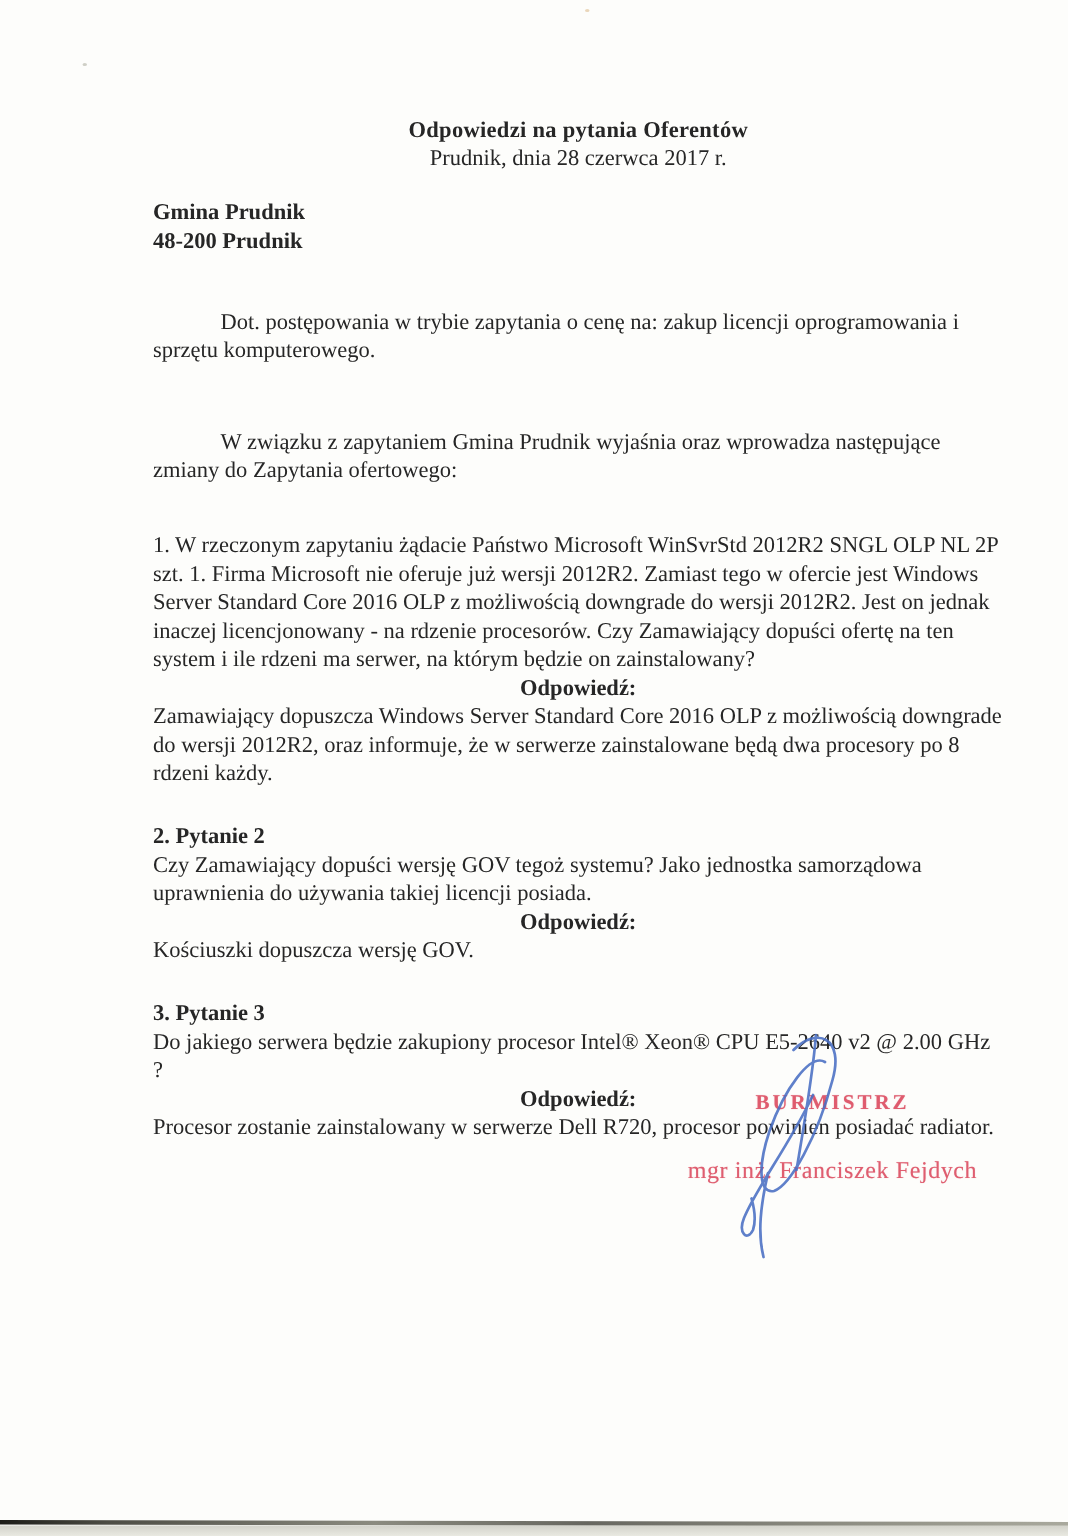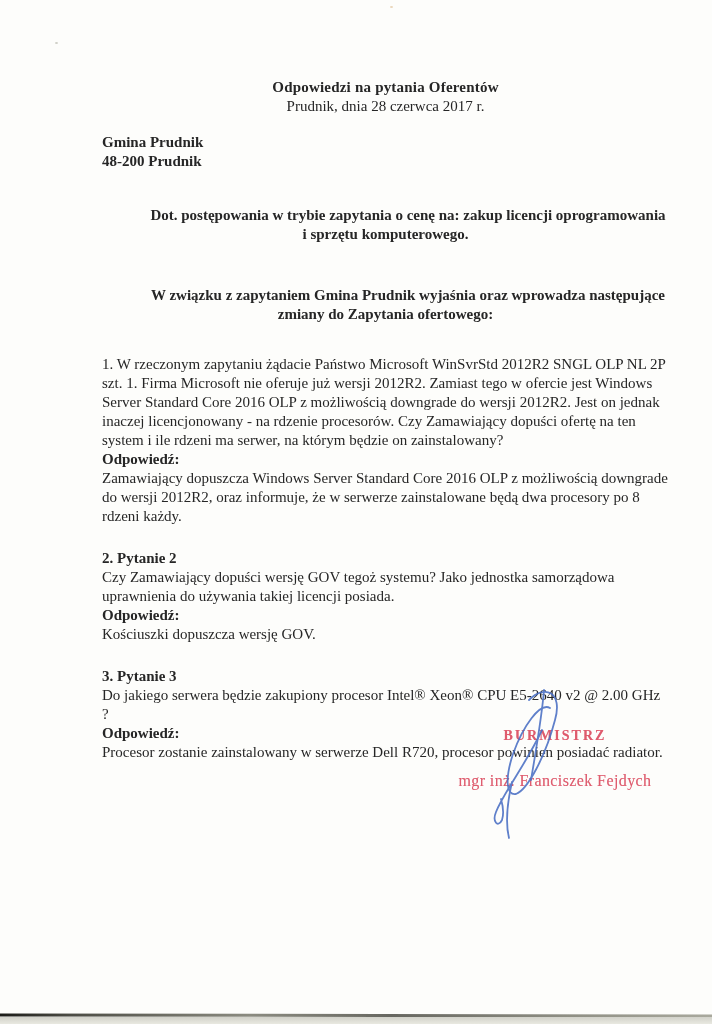--- a/index.html
+++ b/index.html
@@ -32,30 +32,29 @@
   .dateline{
     text-align:center;
   }
   .sender{
     margin-top:17px;
     font-weight:bold;
   }
   .sender div{line-height:19px;}
   .para{
     margin:0;
-    text-align:center;
-    font-weight:bold;
+    text-align:left;
   }
   .para.indent{text-indent:45px;}
   .re-para{margin-top:35px;}
   .intro-para{margin-top:42px;}
   .qa-block{margin-top:23px;}
   .qa-block.first{margin-top:31px;}
   .qa-heading{font-weight:bold;}
-  .answer-label{font-weight:bold;}
+  .answer-label{font-weight:bold;text-align:center;}
   
   .stamp{
     position:absolute;
     left:455px;top:726px;
     width:200px;
     text-align:center;
     color:rgba(219,73,94,0.78);
     pointer-events:none;
   }
   .stamp-title{

